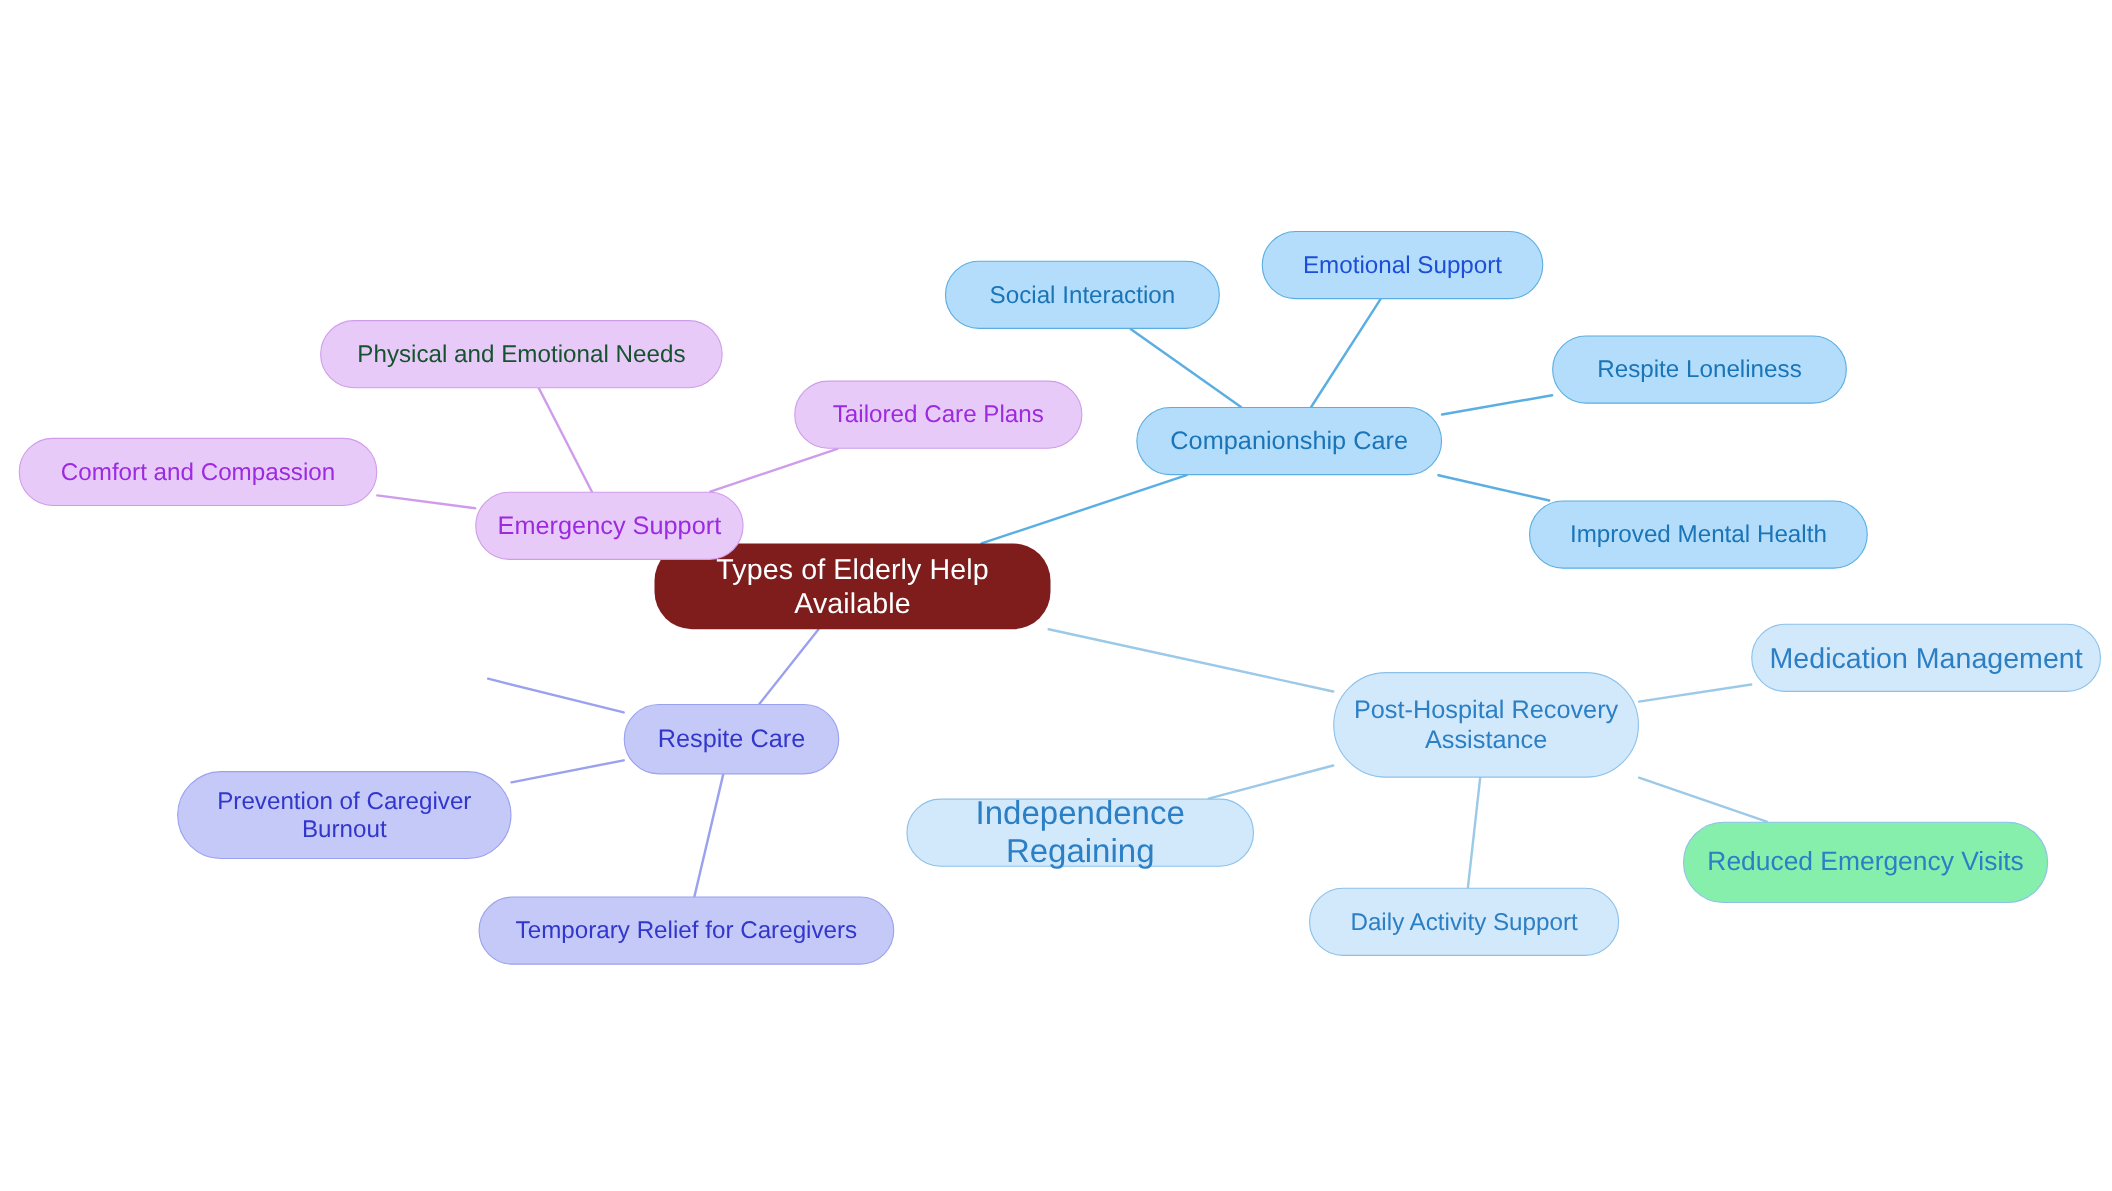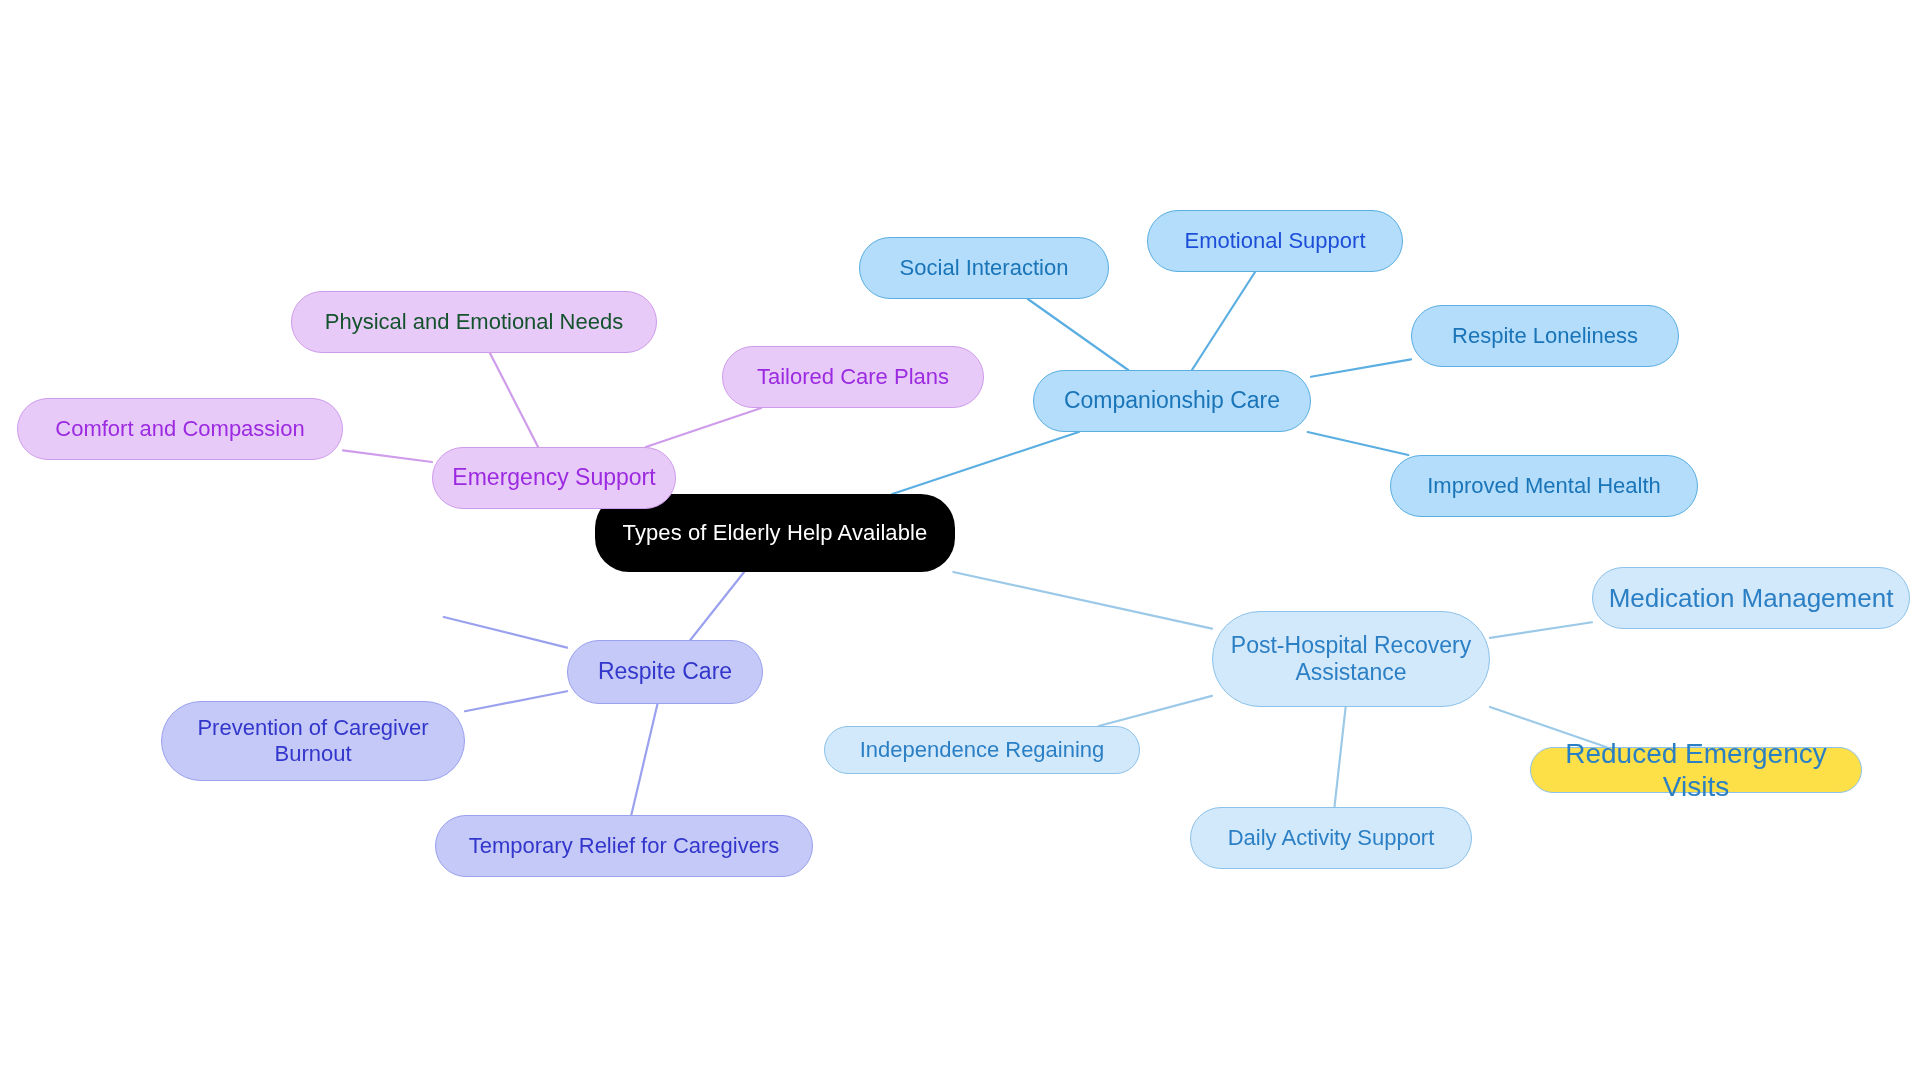--- a/index.html
+++ b/index.html
@@ -60,32 +60,32 @@
       <line x1="1212" y1="695.9159891598916" x2="1098.7244897959183" y2="726" stroke="#9cc9e8" stroke-width="2.2" stroke-linecap="round"></line>
       <line x1="744.136690647482" y1="572" x2="690.3237410071943" y2="640" stroke="#9aa1ee" stroke-width="2.2" stroke-linecap="round"></line>
       <line x1="567" y1="647.6416184971098" x2="443.72093023255815" y2="617" stroke="#9aa1ee" stroke-width="2.2" stroke-linecap="round"></line>
       <line x1="567" y1="691.2102272727273" x2="465" y2="711.2045454545455" stroke="#9aa1ee" stroke-width="2.2" stroke-linecap="round"></line>
       <line x1="657.4597701149426" y1="704" x2="631.3045977011494" y2="815" stroke="#9aa1ee" stroke-width="2.2" stroke-linecap="round"></line>
       <line x1="618.290909090909" y1="494" x2="676" y2="508.36199095022624" stroke="#cf9cec" stroke-width="2.2" stroke-linecap="round"></line>
       <line x1="538.1025641025641" y1="447" x2="489.8974358974359" y2="353" stroke="#cf9cec" stroke-width="2.2" stroke-linecap="round"></line>
       <line x1="432" y1="462.01604278074865" x2="343" y2="450.35561497326205" stroke="#cf9cec" stroke-width="2.2" stroke-linecap="round"></line>
       <line x1="645.7722772277227" y1="447" x2="761.2277227722773" y2="408" stroke="#cf9cec" stroke-width="2.2" stroke-linecap="round"></line>
     </svg>
-<div class="node node-root" style="background: #000000; color: rgb(255, 255, 255); left: 595px; top: 494px; width: 360px; height: 78px; font-size: 22px;">Types of Elderly Help Available</div>
+<div class="node node-root" style="background: #7f1d1d; color: rgb(255, 255, 255); left: 595px; top: 494px; width: 360px; height: 78px; font-size: 26px;">Types of Elderly Help Available</div>
     <div class="node" style="background: rgb(179, 221, 250); border-color: rgb(90, 174, 226); color: rgb(26, 116, 184); left: 1033px; top: 370px; width: 278px; height: 62px; font-size: 23px;">Companionship Care</div>
     <div class="node" style="background: rgb(179, 221, 250); border-color: rgb(90, 174, 226); color: rgb(26, 116, 184); left: 859px; top: 237px; width: 250px; height: 62px; font-size: 22px;">Social Interaction</div>
     <div class="node" style="background: rgb(179, 221, 250); border-color: rgb(90, 174, 226); color: #1d4ed8; left: 1147px; top: 210px; width: 256px; height: 62px; font-size: 22px;">Emotional Support</div>
     <div class="node" style="background: rgb(179, 221, 250); border-color: rgb(90, 174, 226); color: rgb(26, 116, 184); left: 1411px; top: 305px; width: 268px; height: 62px; font-size: 22px;">Respite Loneliness</div>
     <div class="node" style="background: rgb(179, 221, 250); border-color: rgb(90, 174, 226); color: rgb(26, 116, 184); left: 1390px; top: 455px; width: 308px; height: 62px; font-size: 22px;">Improved Mental Health</div>
     <div class="node" style="background: rgb(210, 232, 251); border-color: rgb(140, 194, 234); color: rgb(43, 127, 196); left: 1212px; top: 611px; width: 278px; height: 96px; font-size: 23px;">Post-Hospital Recovery
 Assistance</div>
     <div class="node" style="background: rgb(210, 232, 251); border-color: rgb(140, 194, 234); color: rgb(43, 127, 196); left: 1592px; top: 567px; width: 318px; height: 62px; font-size: 26px;">Medication Management</div>
-    <div class="node" style="background: #fde047; border-color: rgb(140, 194, 234); color: rgb(43, 127, 196); left: 1530px; top: 747px; width: 332px; height: 46px; font-size: 28px;">Reduced Emergency Visits</div>
+    <div class="node" style="background: #86efac; border-color: rgb(140, 194, 234); color: rgb(43, 127, 196); left: 1530px; top: 747px; width: 332px; height: 74px; font-size: 24px;">Reduced Emergency Visits</div>
     <div class="node" style="background: rgb(210, 232, 251); border-color: rgb(140, 194, 234); color: rgb(43, 127, 196); left: 1190px; top: 807px; width: 282px; height: 62px; font-size: 22px;">Daily Activity Support</div>
-    <div class="node" style="background: rgb(210, 232, 251); border-color: rgb(140, 194, 234); color: rgb(43, 127, 196); left: 824px; top: 726px; width: 316px; height: 48px; font-size: 22px;">Independence Regaining</div>
+    <div class="node" style="background: rgb(210, 232, 251); border-color: rgb(140, 194, 234); color: rgb(43, 127, 196); left: 824px; top: 726px; width: 316px; height: 62px; font-size: 30px;">Independence Regaining</div>
     <div class="node" style="background: rgb(196, 201, 248); border-color: rgb(154, 161, 238); color: rgb(51, 54, 203); left: 567px; top: 640px; width: 196px; height: 64px; font-size: 23px;">Respite Care</div>
     <div class="node" style="background: rgb(196, 201, 248); border-color: rgb(154, 161, 238); color: rgb(51, 54, 203); left: 435px; top: 815px; width: 378px; height: 62px; font-size: 22px;">Temporary Relief for Caregivers</div>
     <div class="node" style="background: rgb(196, 201, 248); border-color: rgb(154, 161, 238); color: rgb(51, 54, 203); left: 161px; top: 701px; width: 304px; height: 80px; font-size: 22px;">Prevention of Caregiver
 Burnout</div>
     <div class="node" style="background: rgb(232, 202, 248); border-color: rgb(207, 156, 236); color: rgb(155, 42, 224); left: 432px; top: 447px; width: 244px; height: 62px; font-size: 23px;">Emergency Support</div>
     <div class="node" style="background: rgb(232, 202, 248); border-color: rgb(207, 156, 236); color: #14532d; left: 291px; top: 291px; width: 366px; height: 62px; font-size: 22px;">Physical and Emotional Needs</div>
     <div class="node" style="background: rgb(232, 202, 248); border-color: rgb(207, 156, 236); color: rgb(155, 42, 224); left: 17px; top: 398px; width: 326px; height: 62px; font-size: 22px;">Comfort and Compassion</div>
     <div class="node" style="background: rgb(232, 202, 248); border-color: rgb(207, 156, 236); color: rgb(155, 42, 224); left: 722px; top: 346px; width: 262px; height: 62px; font-size: 22px;">Tailored Care Plans</div>
   </div>
 

